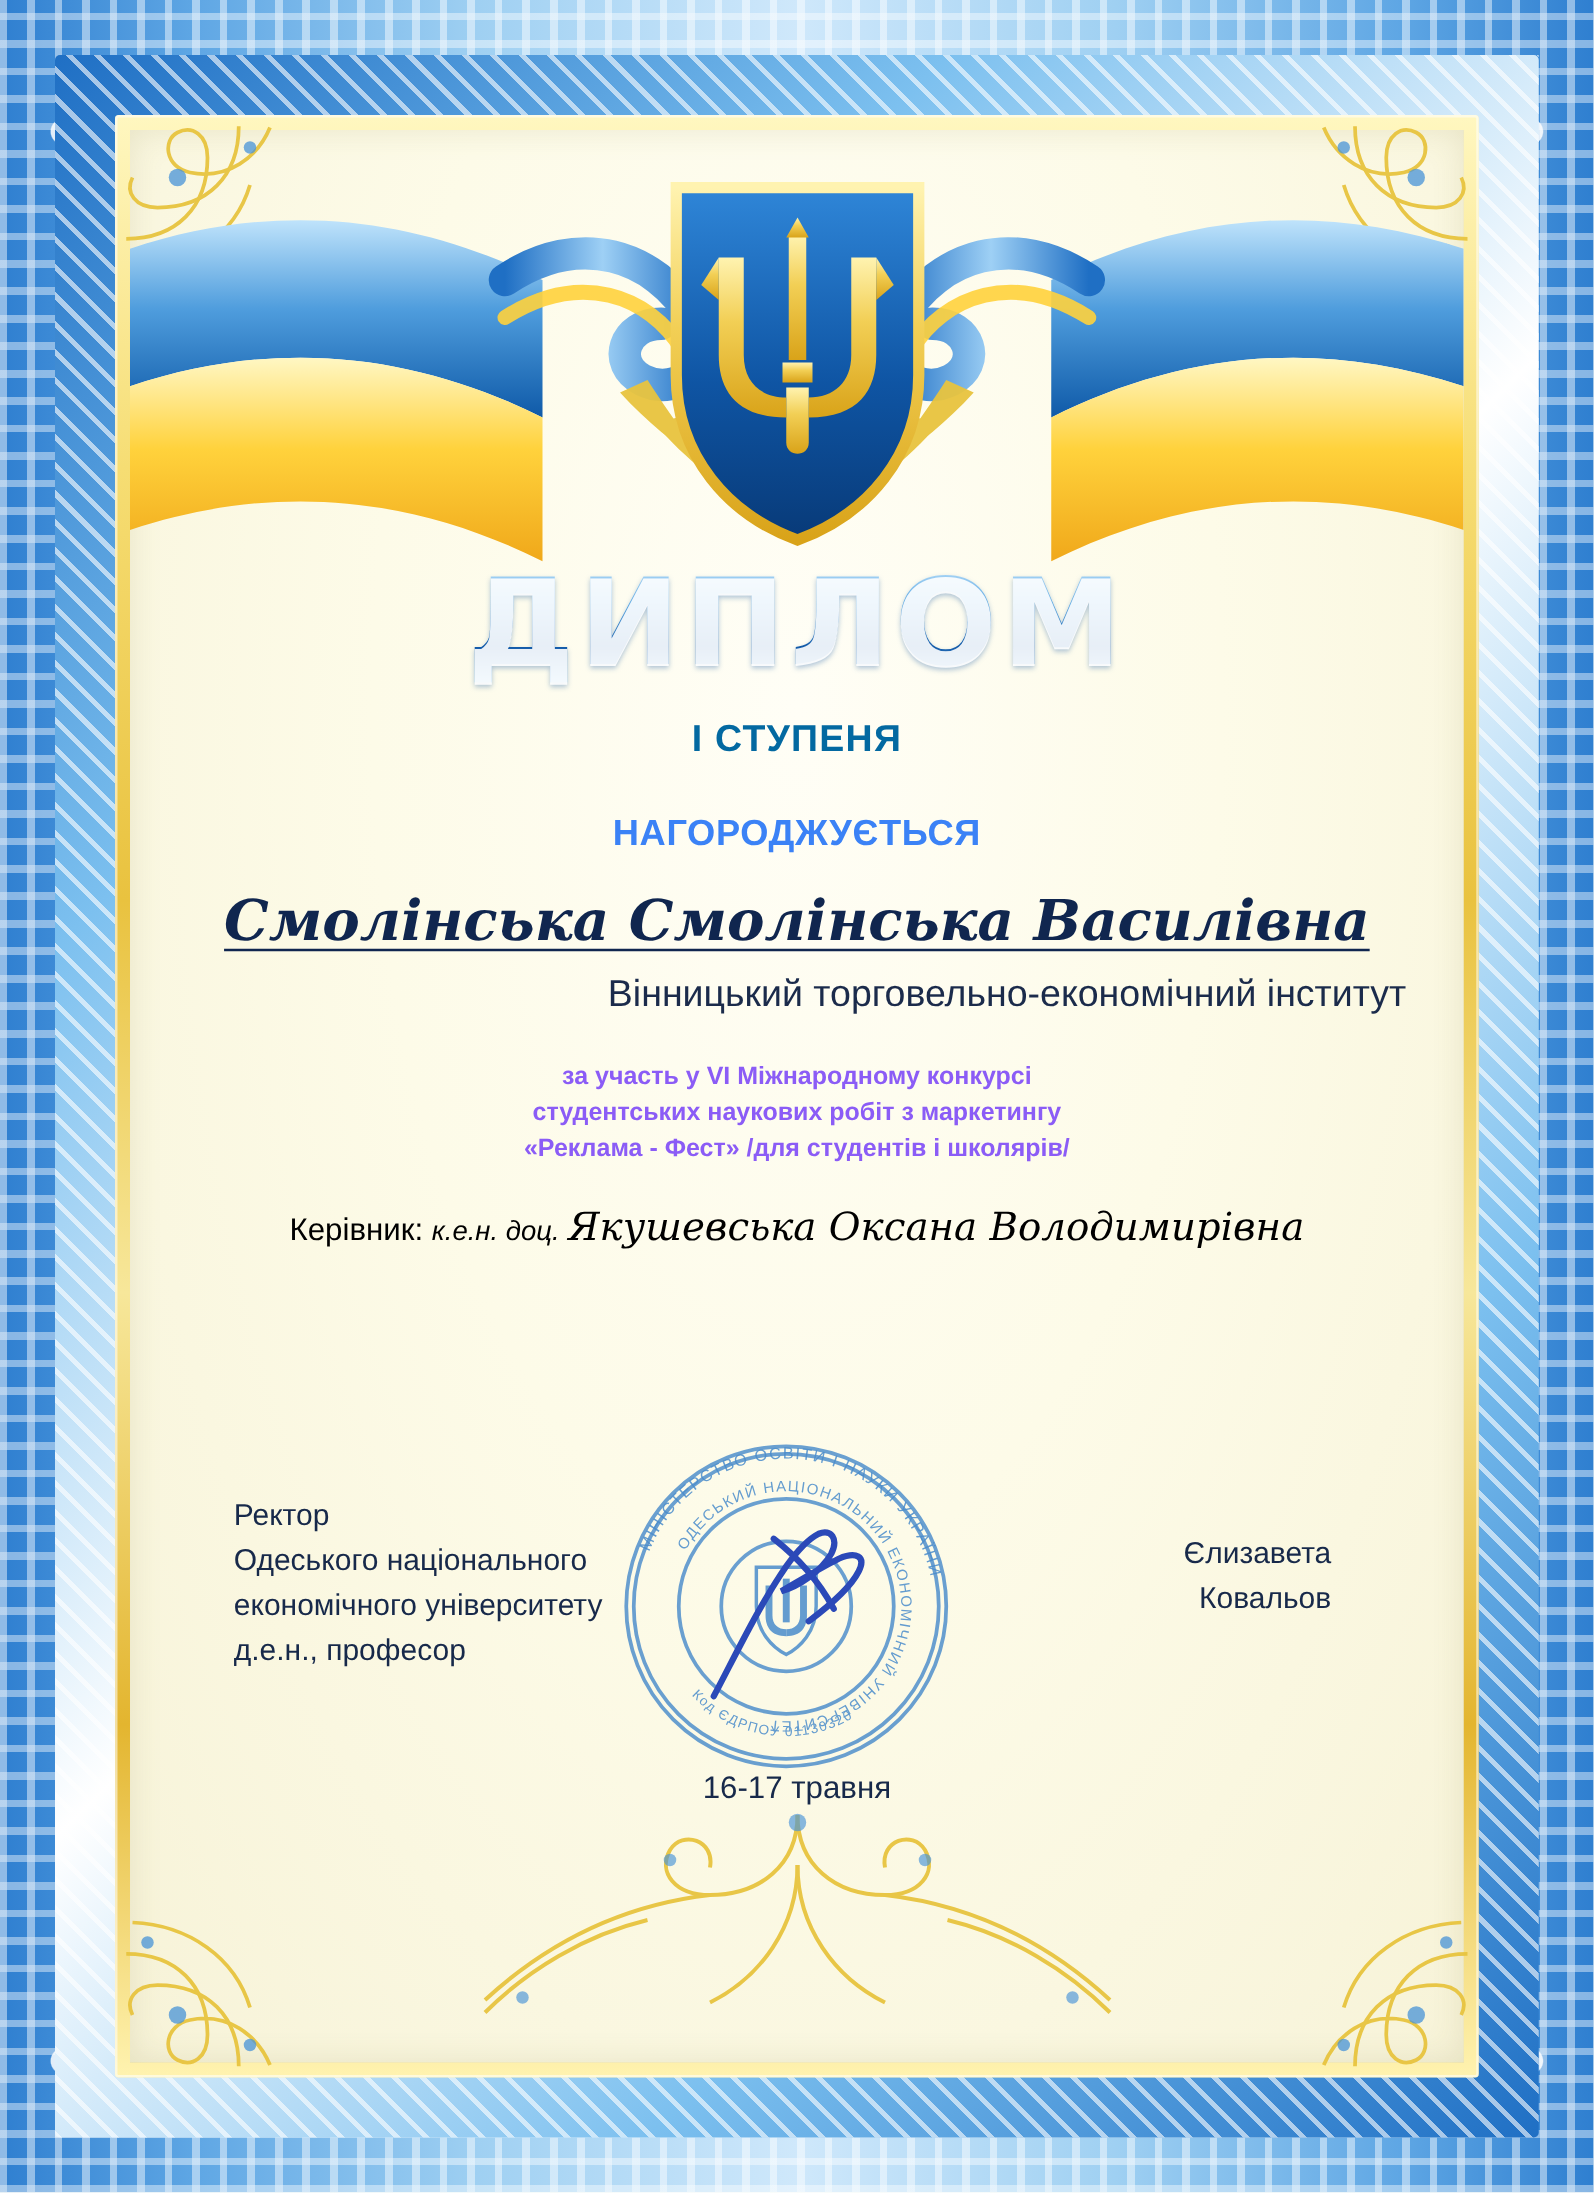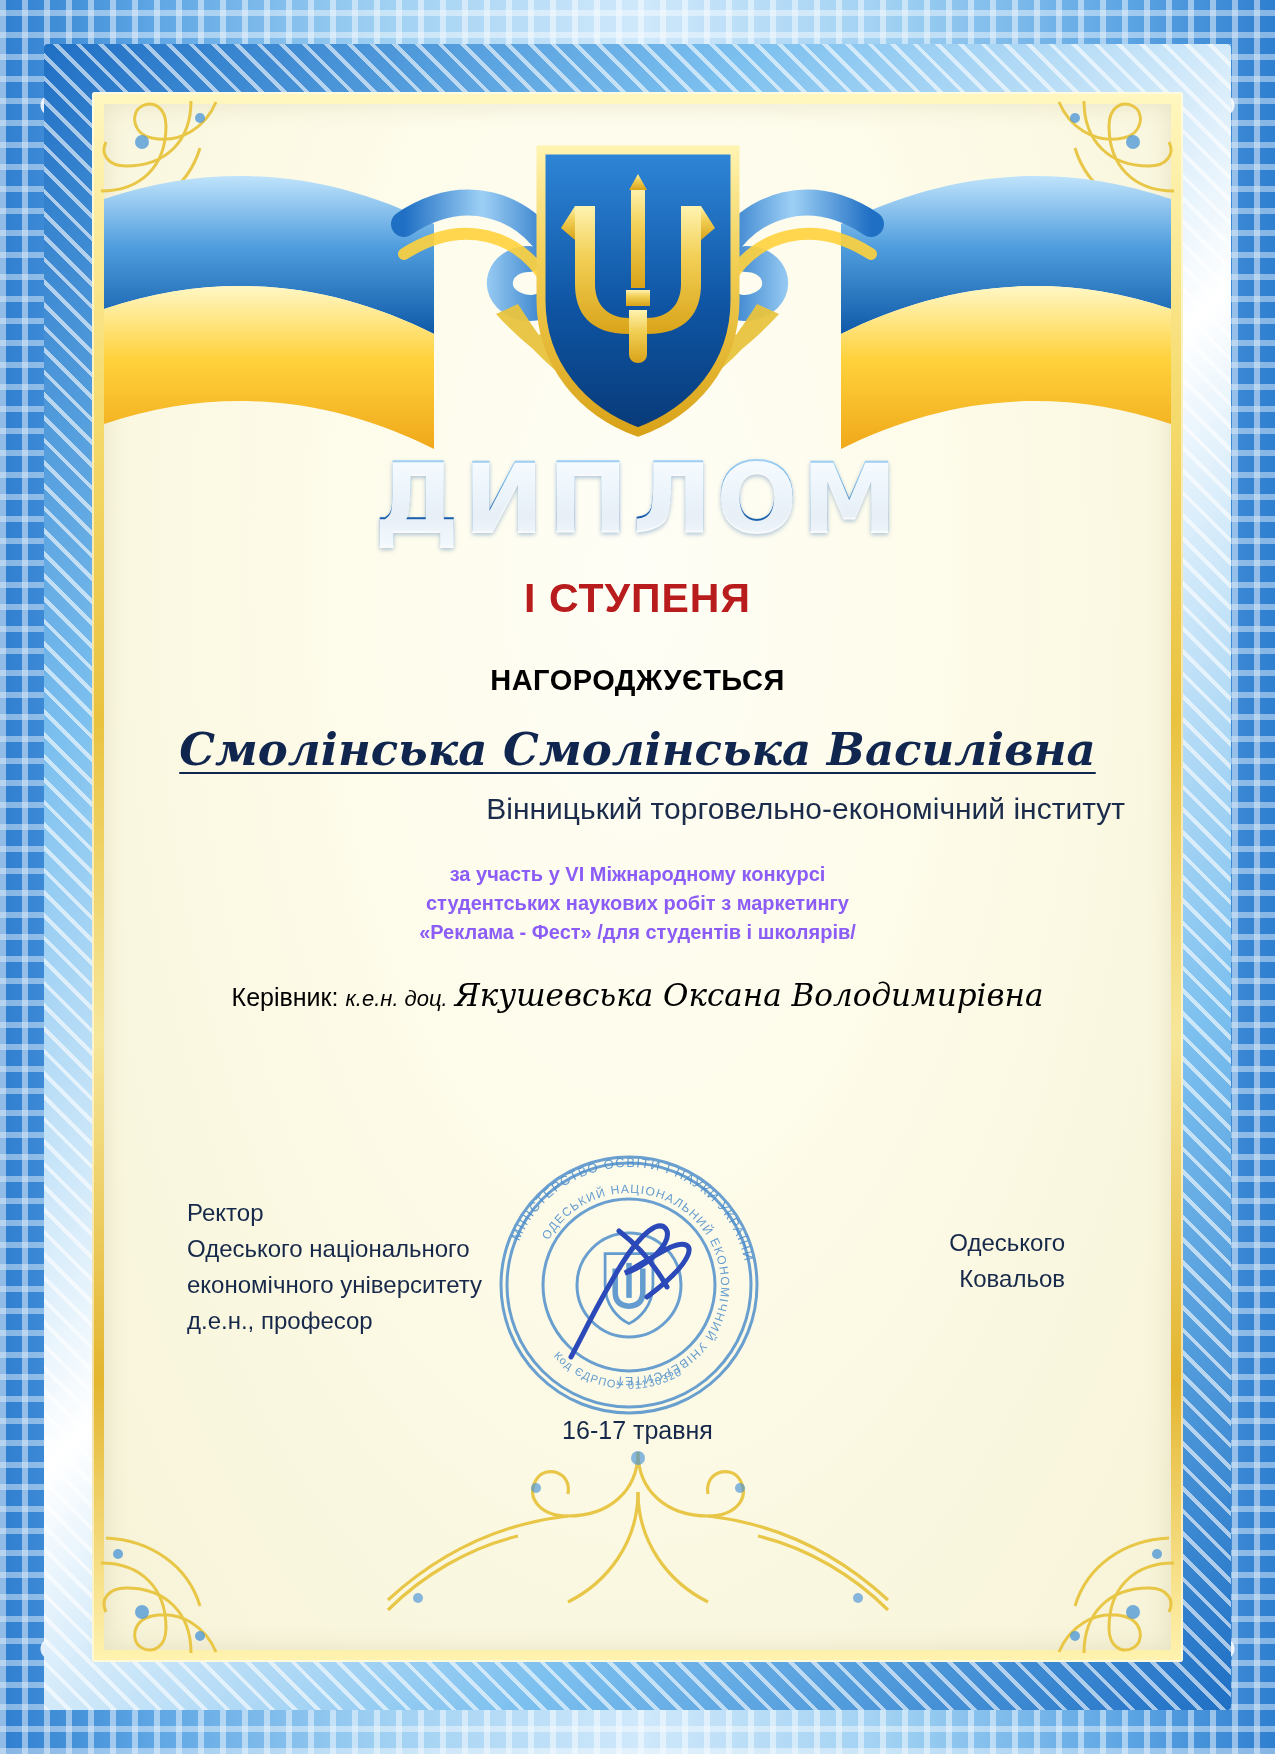--- a/index.html
+++ b/index.html
@@ -140,32 +140,32 @@
   .content {
     position: absolute;
     left: 150px;
     right: 150px;
     top: 575px;
     text-align: center;
     color: #14213d;
   }
 
   .degree {
-    font-size: 41px;
+    font-size: 30px;
     font-weight: bold;
     letter-spacing: 1px;
-    color: #b91c1c;
+    color: #0369a1;
     margin-bottom: 42px;
     text-align: center;
   }
   .awarded-to {
     font-size: 29px;
     font-weight: bold;
     letter-spacing: .5px;
-    color: #000000;
+    color: #3b82f6;
     margin-bottom: 26px;
   }
   .recipient {
     font-family: "DejaVu Serif", serif;
     font-style: italic;
     font-weight: bold;
     font-size: 45px;
     color: #10264f;
     text-decoration: underline;
     text-underline-offset: 7px;
@@ -423,21 +423,21 @@
         <path d="M-26 -34 h52 v34 c0 22 -14 36 -26 42 c-12 -6 -26 -20 -26 -42 z" fill="none" stroke="#4a8ccb" stroke-width="3"></path>
         <path d="M-3 -24 h6 v38 h-6 z"></path>
         <path d="M-18 -18 h6 v26 c0 8 5 12 12 12 v6 c-13 0 -18 -8 -18 -18 z"></path>
         <path d="M12 -18 h6 v26 c0 10 -5 18 -18 18 v-6 c7 0 12 -4 12 -12 z"></path>
       </g>
       <path d="M92 222 C110 188 128 150 150 118 C160 104 168 96 176 92 C186 88 192 96 186 108 C178 122 160 134 146 138 C160 130 176 120 192 112 C206 106 214 110 208 122 C202 134 184 150 168 162" fill="none" stroke="#2b49b8" stroke-width="5" stroke-linecap="round"></path>
       <path d="M140 96 C158 110 176 130 188 152" fill="none" stroke="#2b49b8" stroke-width="5" stroke-linecap="round"></path>
     </svg>
 
     <div class="sign-right">
-      <div>Одеського</div>
+      <div>Єлизавета</div>
       <div>Ковальов</div>
     </div>
   </div>
 
   <div class="place-date">
     <div>16-17 травня</div>
   </div>
 
   <svg class="bottom-flourish" viewBox="0 0 740 210">
     <g fill="none" stroke="#e8c43f" stroke-width="3.2">

